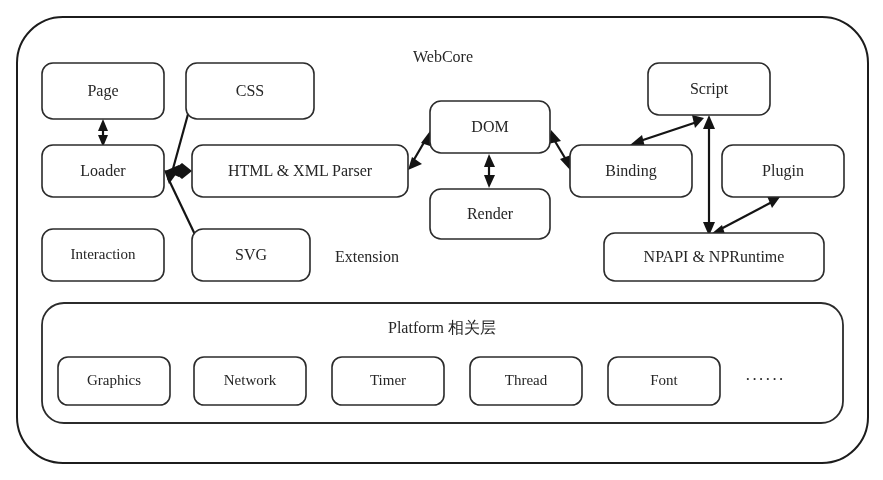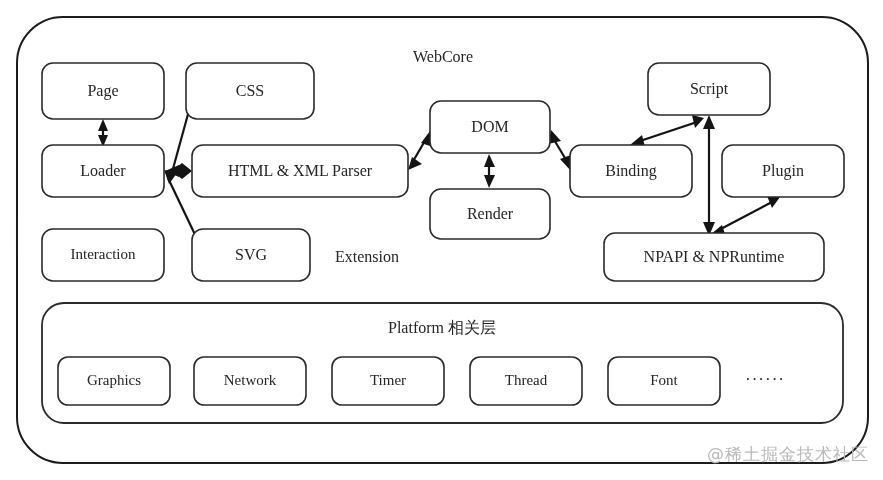--- a/index.html
+++ b/index.html
@@ -252,15 +252,14 @@
       <g>
         <rect class="node-box" x="608" y="357" width="112" height="48" rx="10" ry="10"></rect>
         <text class="node-label node-label-sm" x="664" y="382">Font</text>
       </g>
 
       <text class="ellipsis-label" x="765" y="381">······</text>
     </g>
 
   </svg>
 
-  <div class="watermark">@稀土掘金技术社区</div>
 
 </div>
 
 </body></html>

